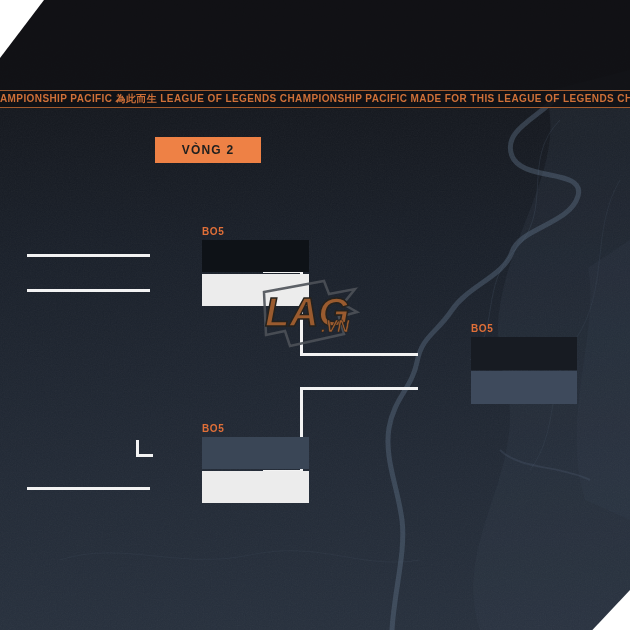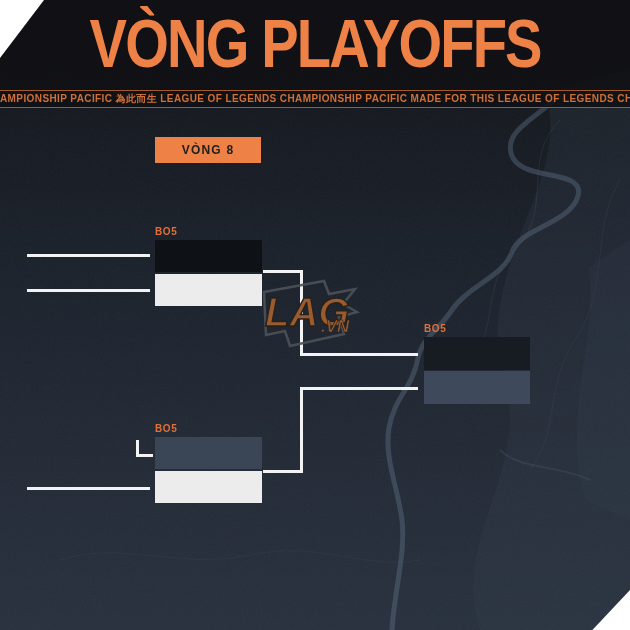--- a/index.html
+++ b/index.html
@@ -32,21 +32,21 @@
   .round-header{
     position:absolute;height:26px;width:106px;background:#ee8145;z-index:5;
     display:flex;align-items:center;justify-content:center;
     color:#20201f;font-size:12px;font-weight:bold;letter-spacing:1.2px;
   }
   .rh-1{left:155px;top:137px;}
   .rh-2{left:423px;top:137px;}
   
   .line{position:absolute;background:#f3f3f3;z-index:2;}
   
-  .match{position:absolute;z-index:3;}
+  .match{position:absolute;z-index:3;margin-left:47px;}
   .m1{left:155px;top:226px;}
   .m2{left:155px;top:423px;}
   .mf{left:424px;top:323px;}
   .bo5{color:#e06f38;font-size:10px;font-weight:bold;letter-spacing:0.6px;height:14px;}
   .slot{width:107px;height:32px;margin-bottom:2px;}
   .mf .slot{width:106px;height:33px;margin-bottom:1px;}
   .slot-dark{background:#0e1217;}
   .slot-dark2{background:#171b22;}
   .slot-slate{background:#3a4656;}
   .slot-slate2{background:#3e4a5c;}
@@ -82,27 +82,26 @@
     <path d="M500 450 C520 470 560 465 590 480" fill="none" stroke="#5d7086" stroke-width="2" opacity="0.2"></path>
 
     <rect x="0" y="0" width="630" height="630" fill="#9fb4cc" filter="url(#grain)" opacity="0.55"></rect>
 
     <rect x="0" y="0" width="630" height="108" fill="#101114" opacity="0.85"></rect>
   </svg>
 
   <div class="corner corner-tl"></div>
   <div class="corner corner-br"></div>
 
-  <h1 class="title"><span>VÒNG PLAYOFFS</span></h1>
 
   <div class="ticker">
     <span>AMPIONSHIP PACIFIC  為此而生  LEAGUE OF LEGENDS CHAMPIONSHIP PACIFIC  MADE FOR THIS  LEAGUE OF LEGENDS CHA</span>
   </div>
 
-  <div class="round-header rh-1">VÒNG 8</div>
+  <div class="round-header rh-1">VÒNG 2</div>
 
   <div class="line" style="left:27px;top:254px;width:123px;height:3px;"></div>
   <div class="line" style="left:27px;top:289px;width:123px;height:3px;"></div>
   <div class="line" style="left:136px;top:440px;width:3px;height:17px;"></div>
   <div class="line" style="left:136px;top:454px;width:17px;height:3px;"></div>
   <div class="line" style="left:27px;top:487px;width:123px;height:3px;"></div>
   <div class="line" style="left:263px;top:270px;width:40px;height:3px;"></div>
   <div class="line" style="left:300px;top:270px;width:3px;height:86px;"></div>
   <div class="line" style="left:300px;top:353px;width:118px;height:3px;"></div>
   <div class="line" style="left:263px;top:470px;width:40px;height:3px;"></div>

